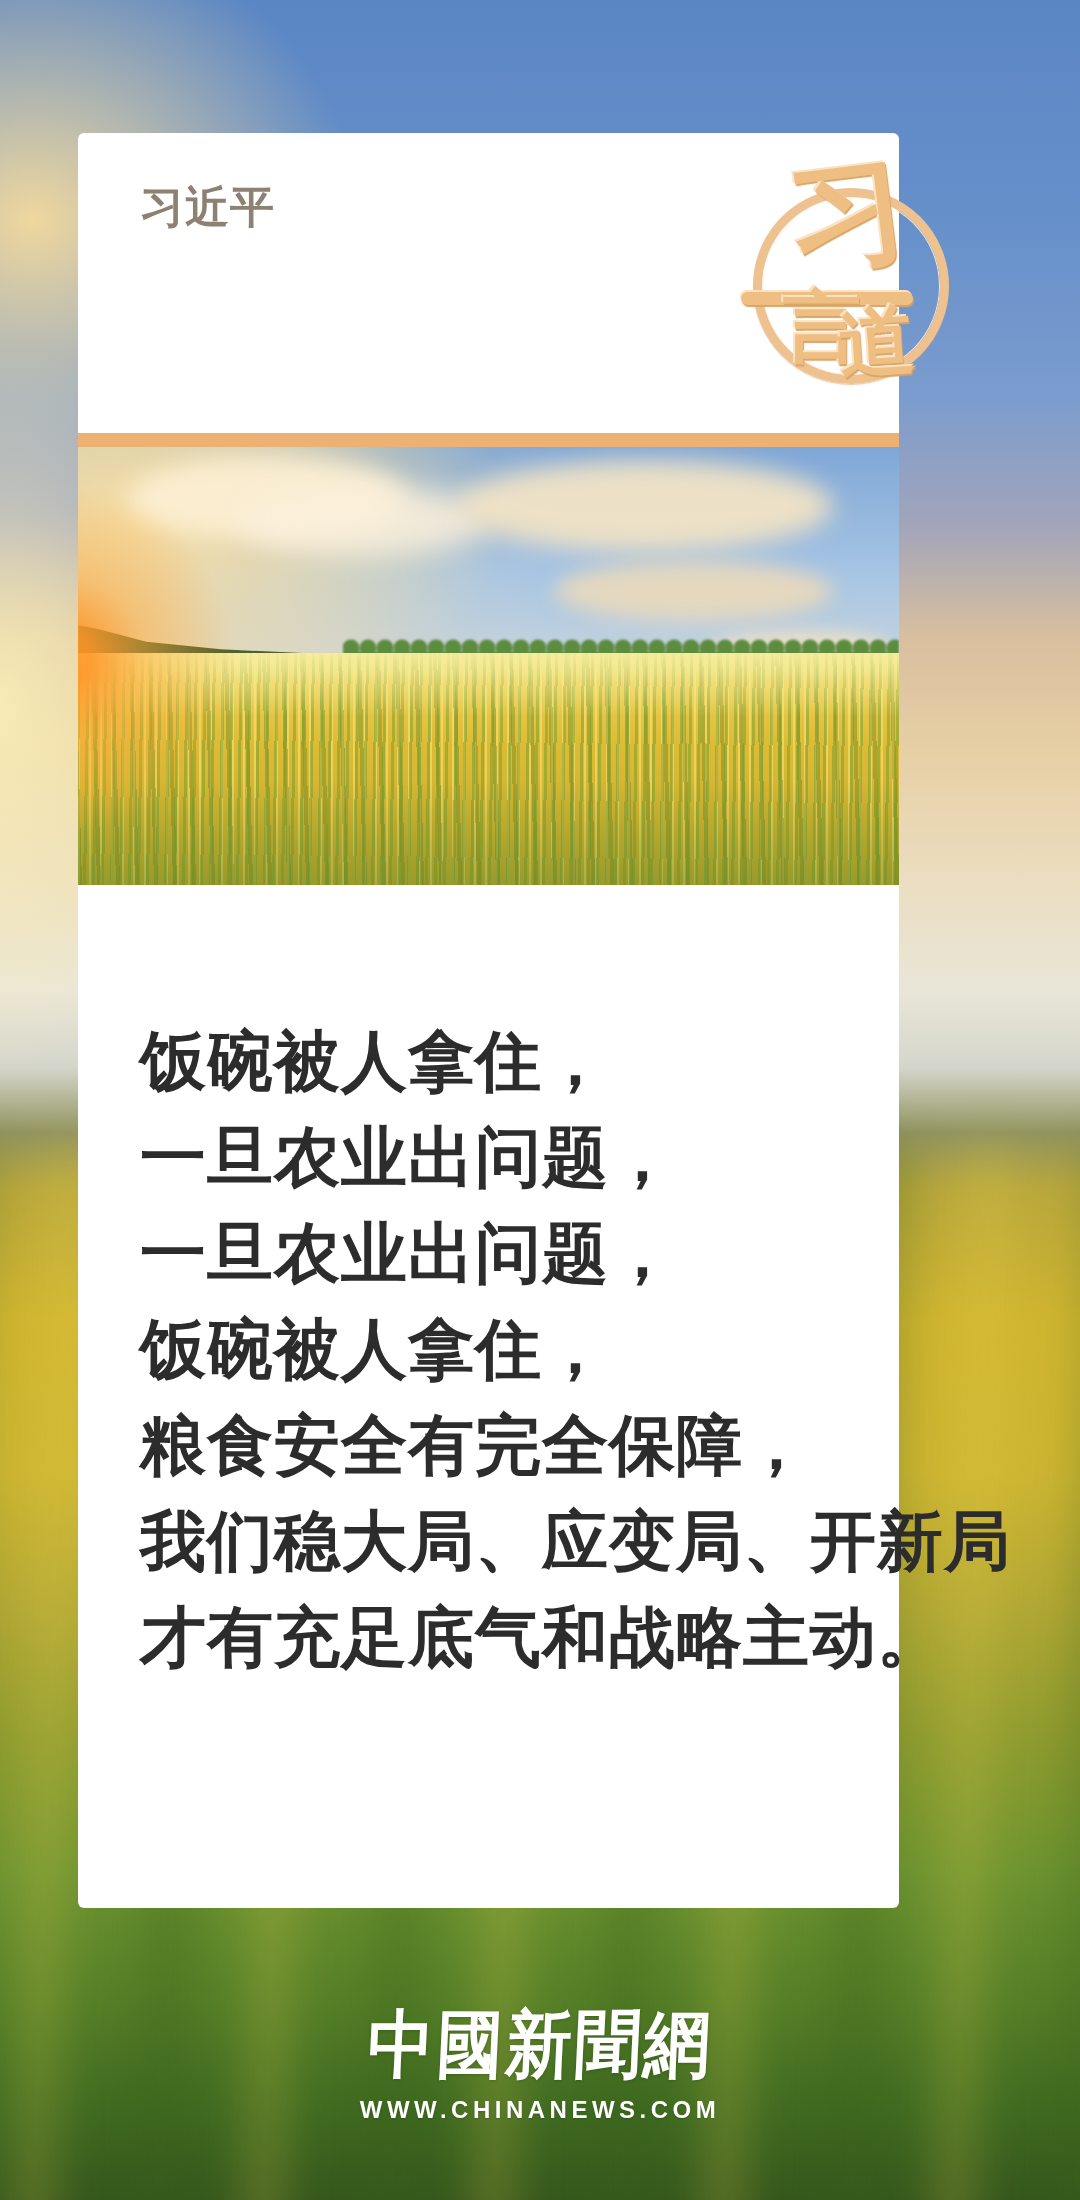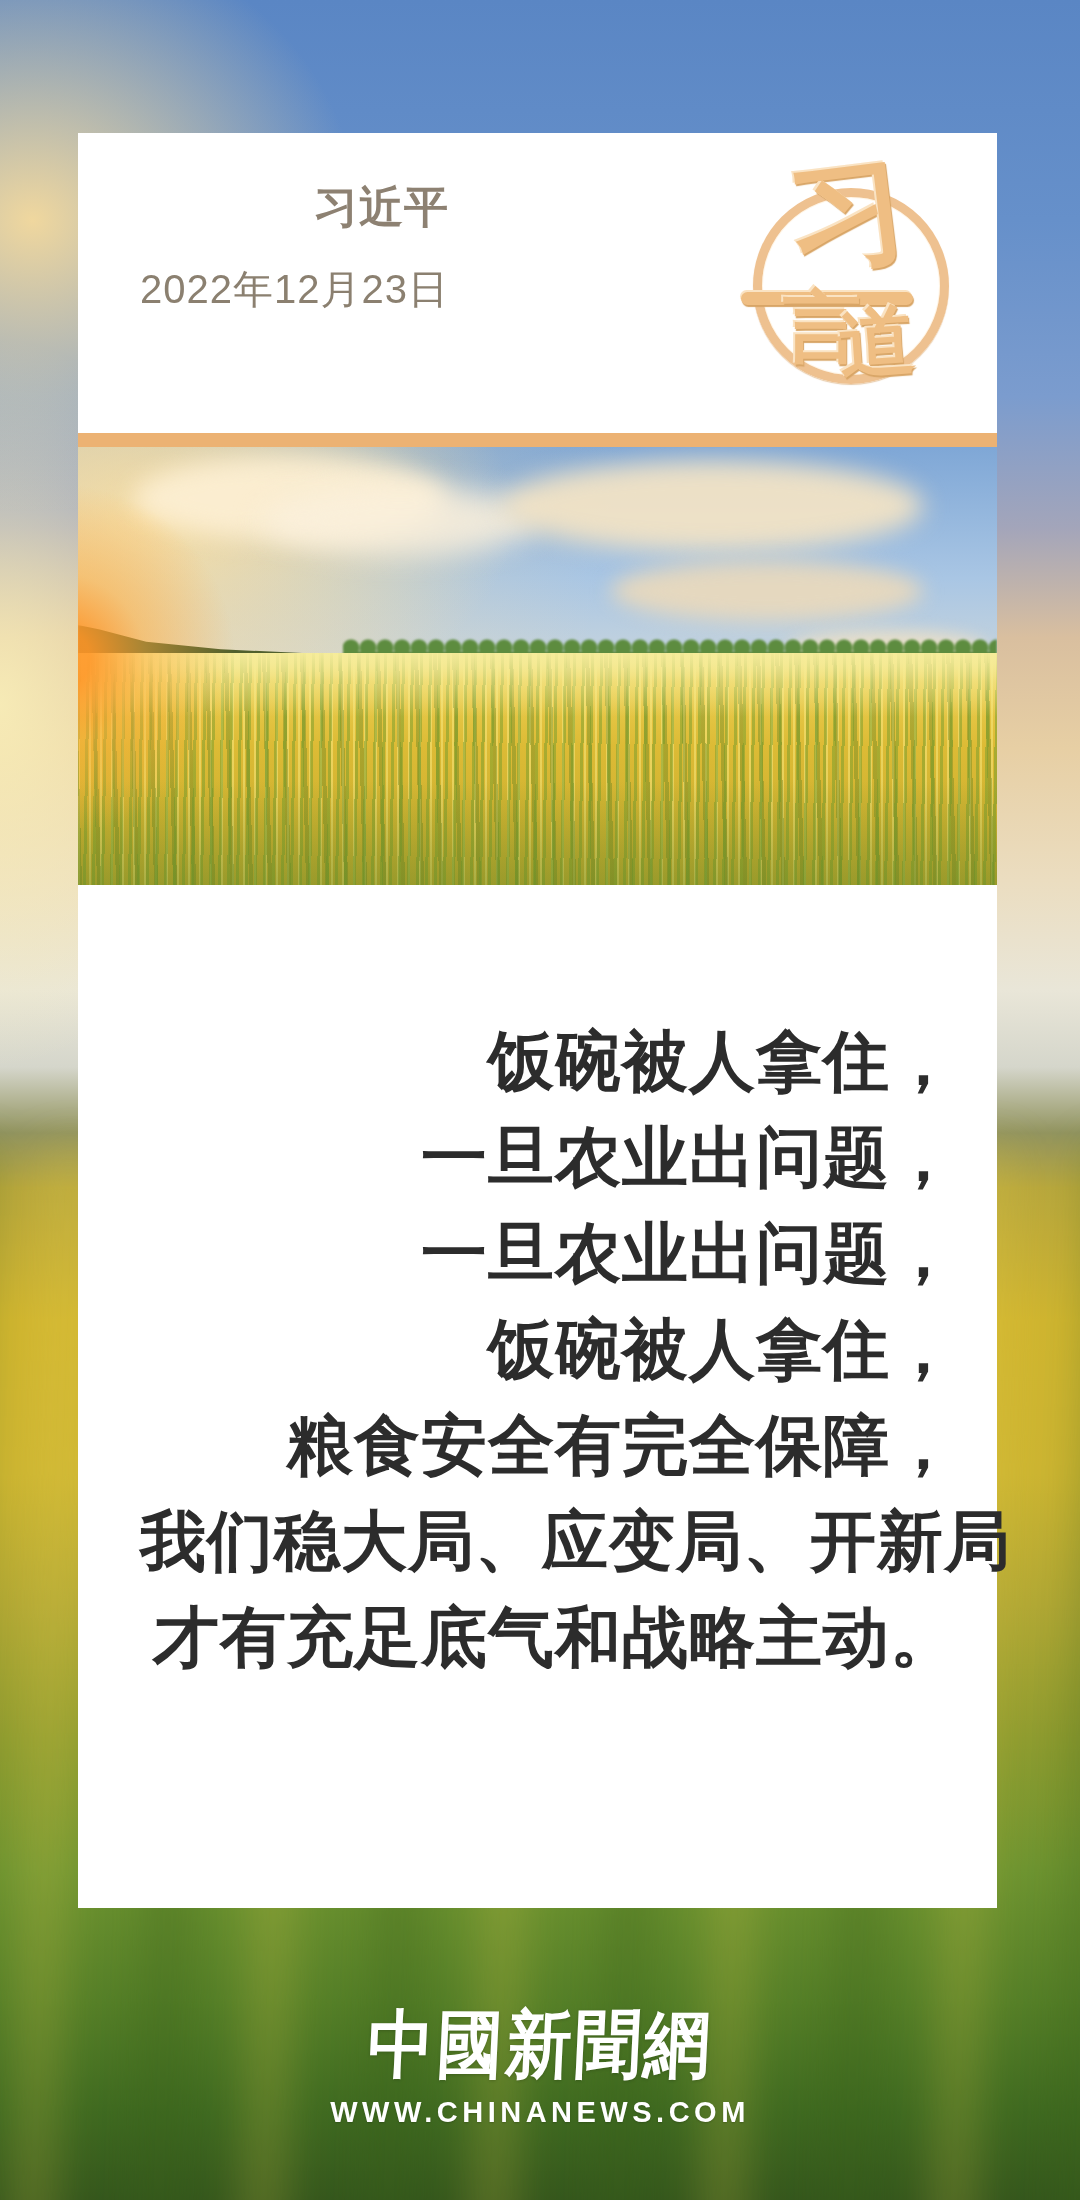--- a/index.html
+++ b/index.html
@@ -15,22 +15,22 @@
         #cdb531 67%, #b2a834 73%, #8f9c2f 79%, #6e9430 85%,
         #557f27 91%, #3f6a20 96%, #35571c 100%);
   }
   .bg-streaks{position:absolute;left:-60px;right:-60px;top:52%;bottom:-60px;
     background:repeating-linear-gradient(92deg,
       rgba(55,95,25,0.30) 0 50px, rgba(0,0,0,0) 50px 110px,
       rgba(235,210,80,0.24) 110px 150px, rgba(0,0,0,0) 150px 230px);
     filter:blur(22px);}
 
   
-  .card{position:absolute;left:78px;top:133px;width:919px;height:1775px;
-    background:#ffffff;border-radius:0;text-align:right;}
+  .card{position:absolute;left:78px;top:133px;width:821px;height:1775px;
+    background:#ffffff;border-radius:6px;}
 
   .card-header{position:absolute;left:62px;top:46px;}
   .speaker,.speech-title{font-size:44px;line-height:56px;font-weight:bold;
     color:#8d8172;letter-spacing:1px;}
   .speech-date{margin-top:32px;font-size:40px;line-height:44px;color:#8b8070;letter-spacing:1px;}
 
   
   .seal{position:absolute;left:657px;top:35px;width:255px;height:260px;}
   .seal-ring{position:absolute;left:18px;top:20px;width:178px;height:178px;
     border:9px solid #eec190;border-radius:50%;
@@ -81,34 +81,33 @@
   
   .quote{position:absolute;left:62px;top:880px;right:40px;}
   .quote-line{font-size:66px;line-height:96px;font-weight:bold;color:#2c2c2c;
     letter-spacing:1px;white-space:nowrap;}
 
   
   .footer{position:absolute;left:0;top:2002px;width:100%;text-align:center;color:#ffffff;}
   .logo-calligraphy{display:inline-block;font-family:"Liberation Serif",serif;
     font-size:66px;line-height:86px;font-weight:bold;letter-spacing:3px;
     transform:scaleY(1.12) skewX(-3deg);text-shadow:0 1px 3px rgba(0,0,0,0.18);}
-  .logo-url{margin-top:8px;font-size:29px;font-weight:bold;letter-spacing:4.5px;
+  .logo-url{margin-top:8px;font-size:24px;font-weight:bold;letter-spacing:4.5px;
     text-shadow:0 1px 2px rgba(0,0,0,0.18);}
 </style>
 </head>
 <body>
 
 <div class="poster">
   <div class="bg-streaks"></div>
 
   <div class="card">
 
     <div class="card-header">
       <div class="speaker">习近平</div>
-      <div class="speech-date">2022年12月23日</div>
     </div>
 
     <div class="seal">
       <div class="seal-ring"></div>
       <span class="seal-xi">习</span>
       <span class="seal-bar"></span>
       <span class="seal-yan">言</span>
       <span class="seal-dao">道</span>
     </div>
 

